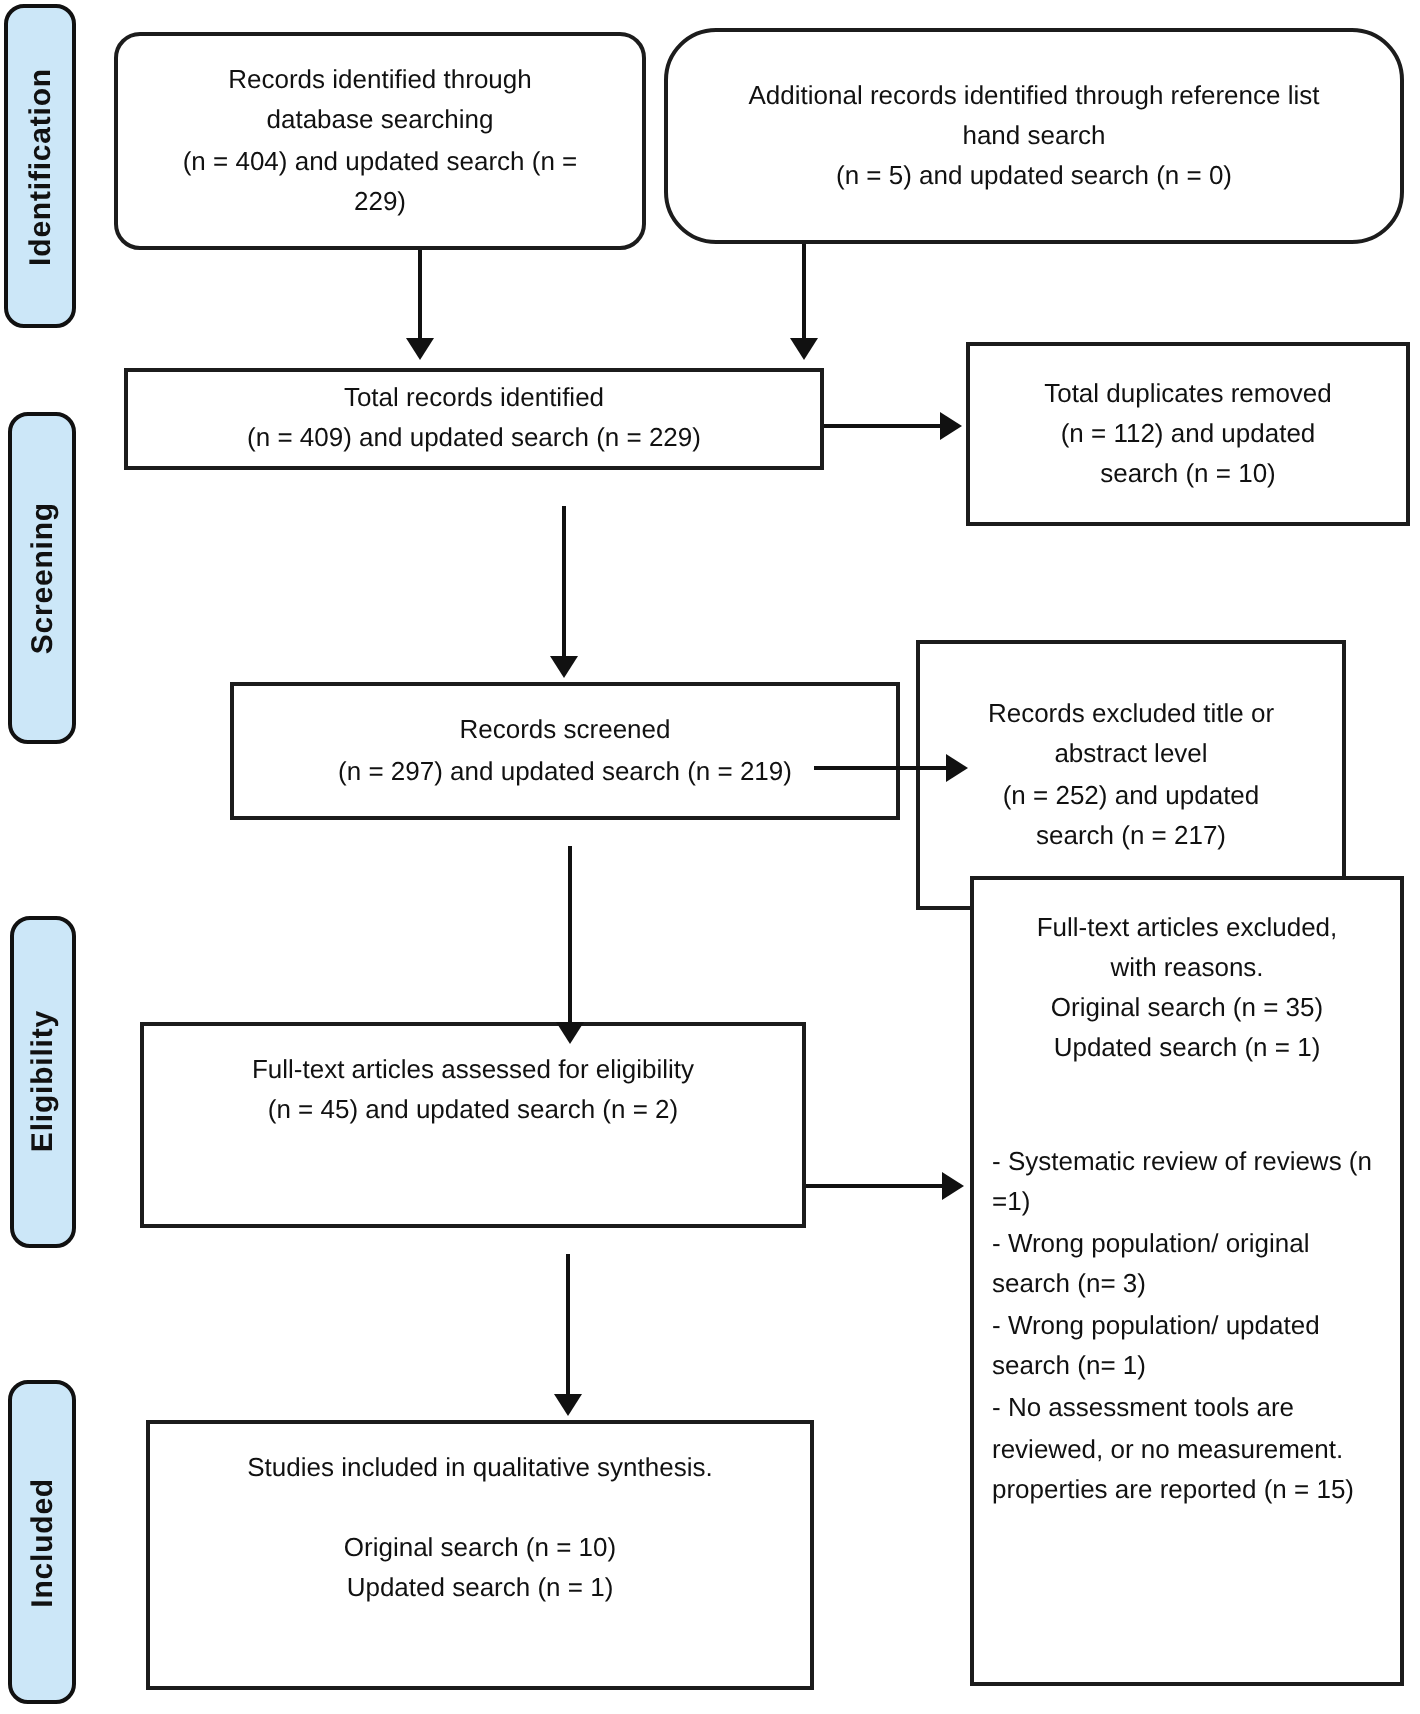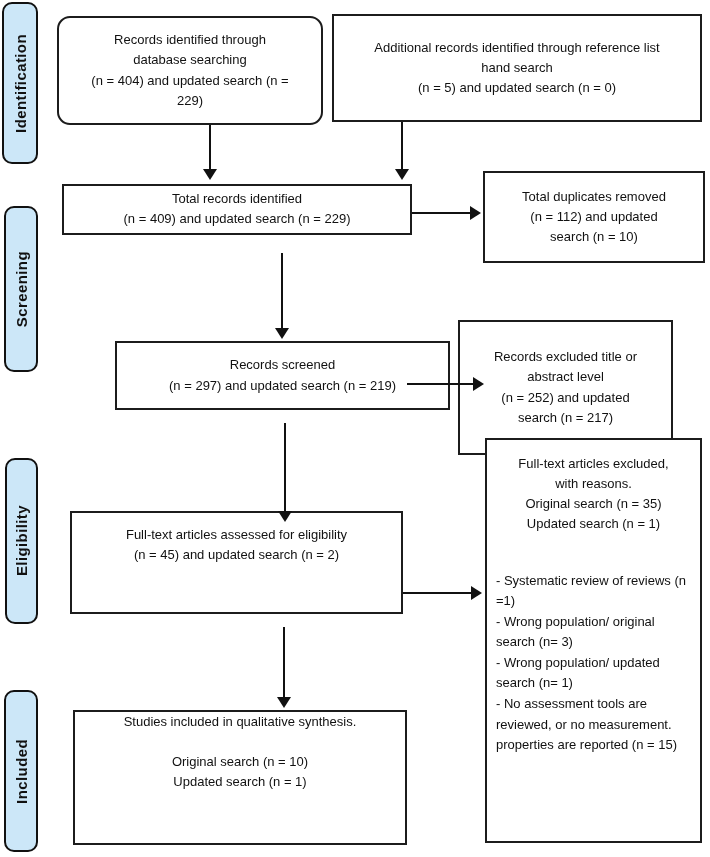--- a/index.html
+++ b/index.html
@@ -45,27 +45,27 @@
     justify-content: center;
     text-align: center;
     font-size: 13px;
     line-height: 1.55;
     padding: 4px 8px;
   }
   .box .box-text { white-space: pre-line; width: 100%; }
   .box.top-align { align-items: flex-start; }
 
   #box-records-identified { left: 57px;  top: 16px;  width: 266px; height: 109px; border-radius: 13px; }
-  #box-additional-records { left: 332px; top: 14px;  width: 370px; height: 108px; }
+  #box-additional-records { left: 332px; top: 14px;  width: 370px; height: 108px; border-radius: 26px; }
   #box-total-records      { left: 62px;  top: 184px; width: 350px; height: 51px; align-items: flex-end;  }
   #box-duplicates         { left: 483px; top: 171px; width: 222px; height: 92px;  }
   #box-screened           { left: 72px;  top: 341px; width: 335px; height: 69px; margin-left: 43px;  }
   #box-excluded-title     { left: 458px; top: 320px; width: 215px; height: 135px; }
   #box-fulltext           { left: 70px;  top: 511px; width: 333px; height: 103px; padding-top: 12px; }
-  #box-studies            { left: 73px;  top: 710px; width: 334px; height: 135px; padding-top: 0; }
+  #box-studies            { left: 73px;  top: 710px; width: 334px; height: 135px; padding-top: 12px; }
 
   #box-fulltext-excluded {
     left: 485px; top: 438px; width: 217px; height: 405px;
     display: block;
     padding: 14px 9px 8px 9px;
   }
   #box-fulltext-excluded .excl-header {
     white-space: pre-line;
     text-align: center;
     margin-bottom: 36px;

